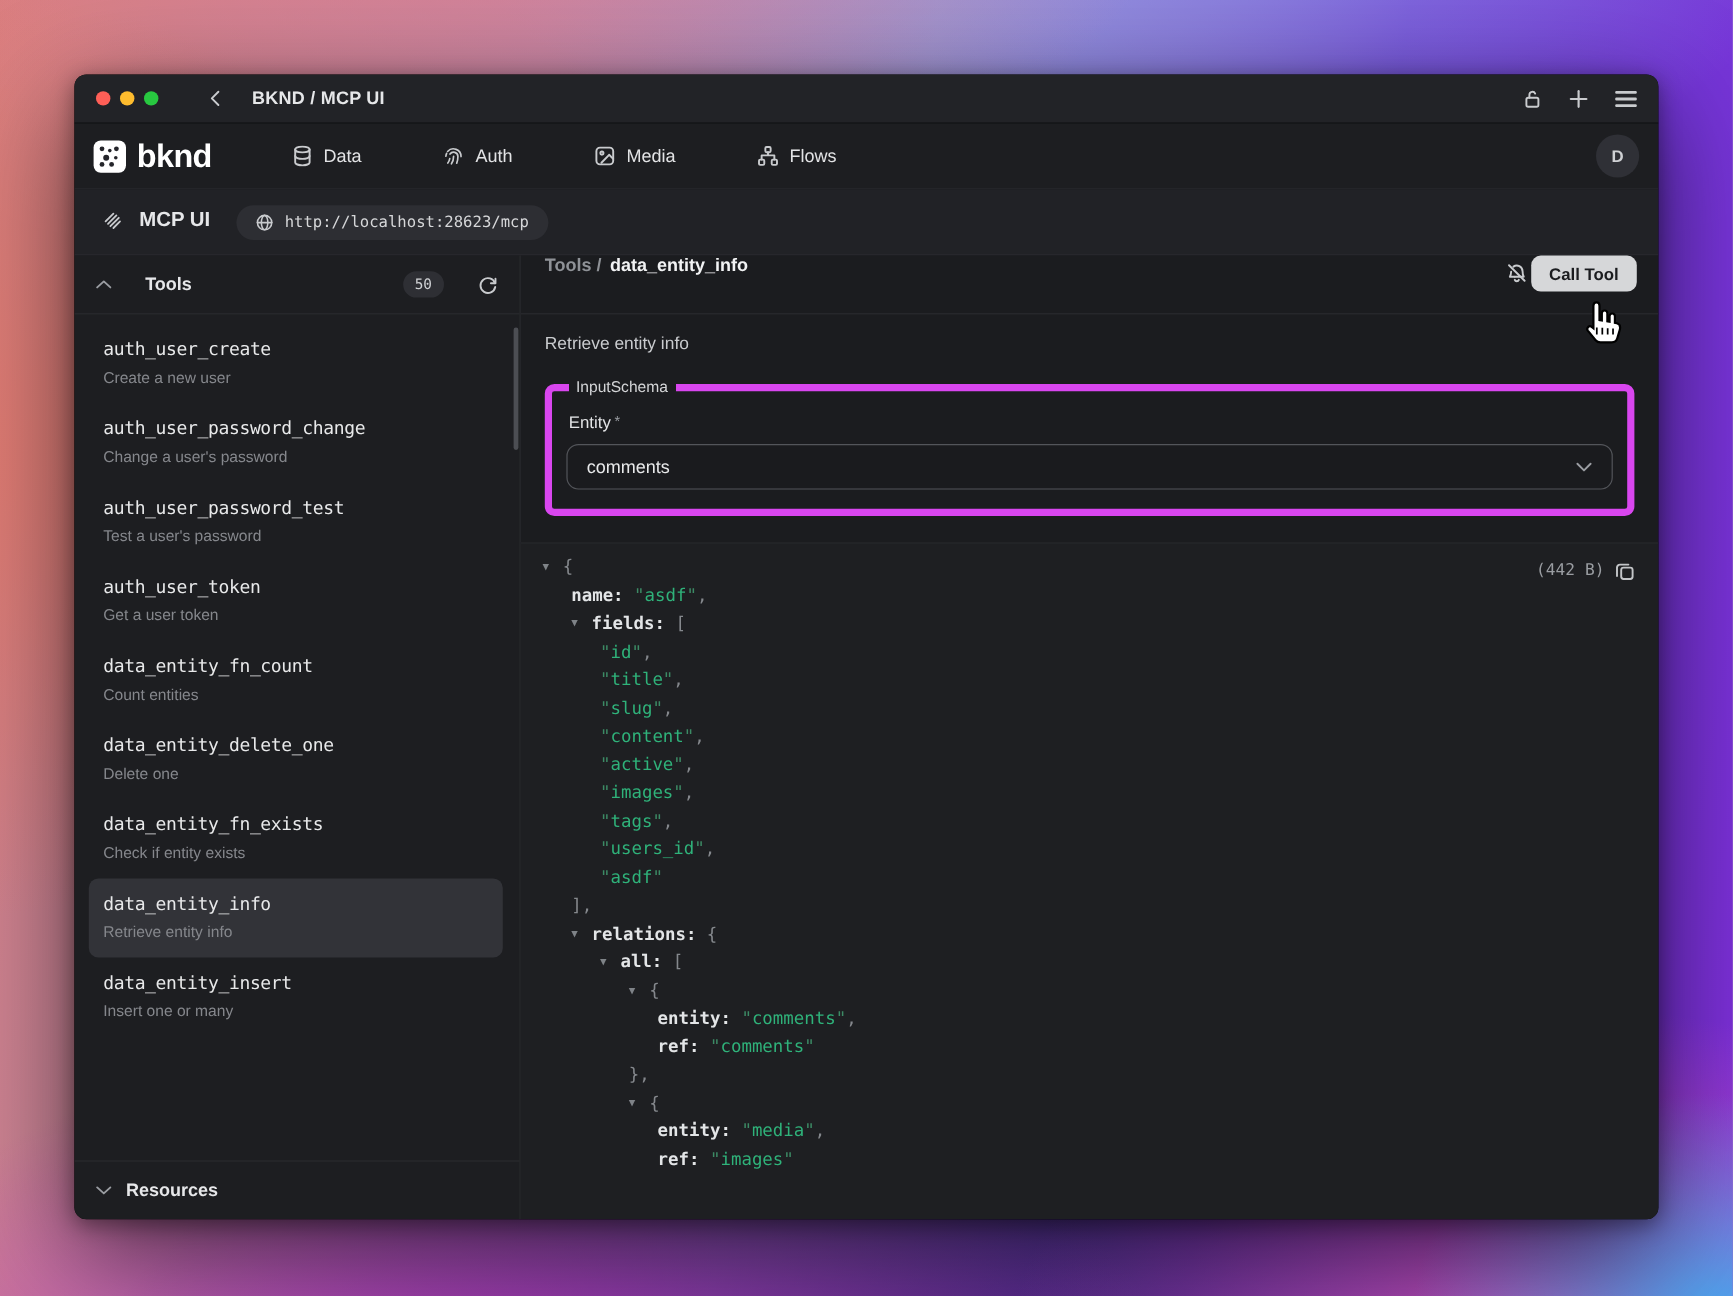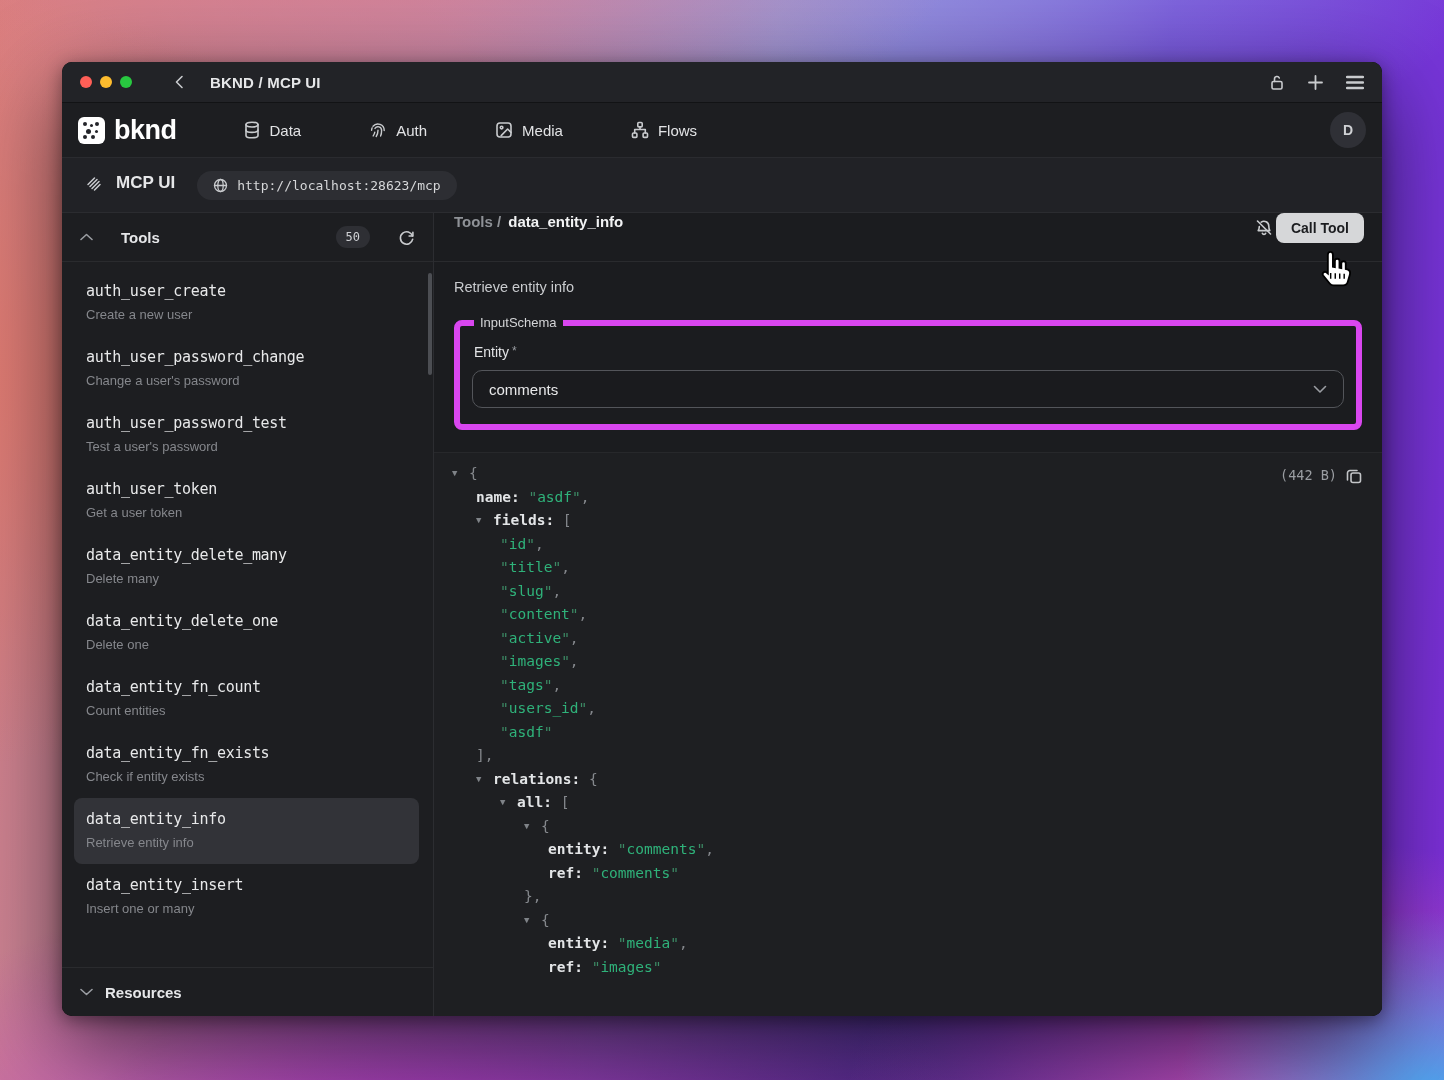--- a/index.html
+++ b/index.html
@@ -262,30 +262,26 @@
           </div>
           <div class="tool-item">
             <div class="tool-name">auth_user_password_test</div>
             <div class="tool-desc">Test a user's password</div>
           </div>
           <div class="tool-item">
             <div class="tool-name">auth_user_token</div>
             <div class="tool-desc">Get a user token</div>
           </div>
           <div class="tool-item">
-            <div class="tool-name">data_entity_delete_many</div>
-            <div class="tool-desc">Delete many</div>
+            <div class="tool-name">data_entity_fn_count</div>
+            <div class="tool-desc">Count entities</div>
           </div>
           <div class="tool-item">
             <div class="tool-name">data_entity_delete_one</div>
             <div class="tool-desc">Delete one</div>
-          </div>
-          <div class="tool-item">
-            <div class="tool-name">data_entity_fn_count</div>
-            <div class="tool-desc">Count entities</div>
           </div>
           <div class="tool-item">
             <div class="tool-name">data_entity_fn_exists</div>
             <div class="tool-desc">Check if entity exists</div>
           </div>
           <div class="tool-item selected">
             <div class="tool-name">data_entity_info</div>
             <div class="tool-desc">Retrieve entity info</div>
           </div>
           <div class="tool-item">

